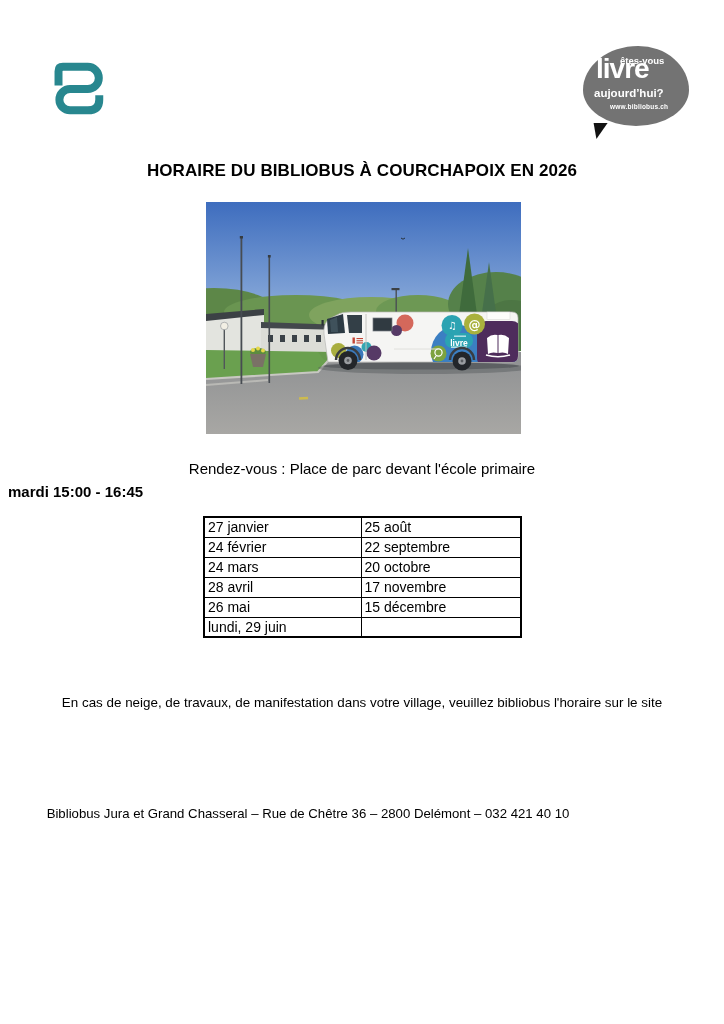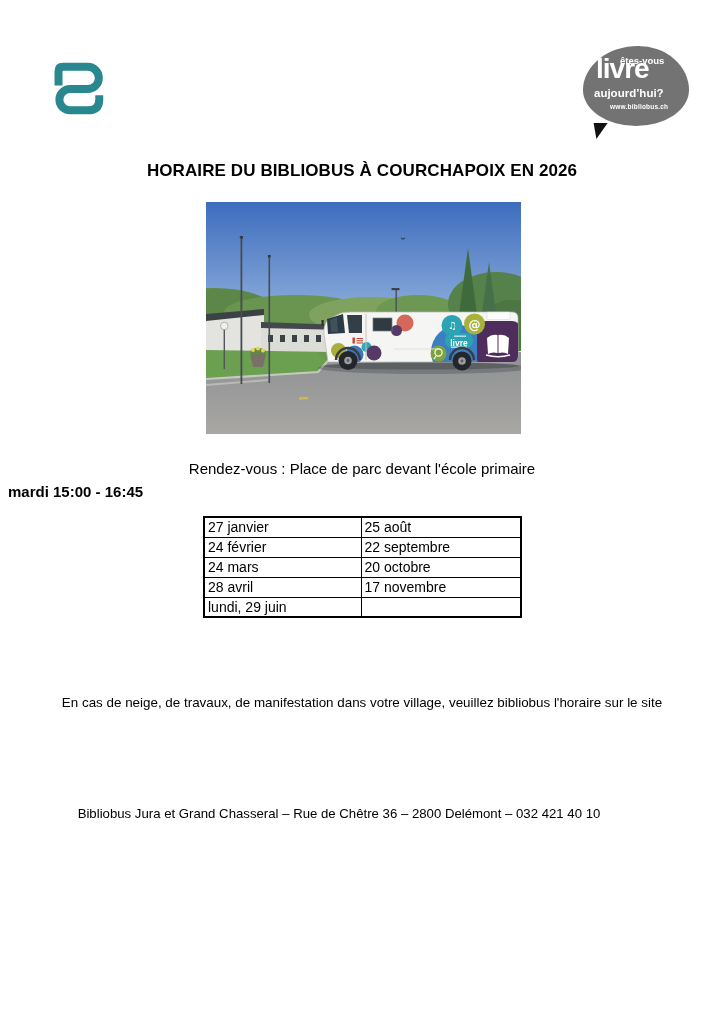--- a/index.html
+++ b/index.html
@@ -42,21 +42,21 @@
   table.sched { position:absolute; left:203px; top:516px; width:317px;
                 border-collapse:collapse; border:2px solid #000; table-layout:fixed; }
   table.sched td { border:1.5px solid #000; height:20px; font-size:14px;
                    padding:0 0 0 3px; vertical-align:middle; }
   table.sched td.c1 { width:157px;margin-left:36px; }
   table.sched td.c2 { width:160px; }
 
   
   .notice { position:absolute; top:695px; left:0; width:724px; text-align:center;
             font-size:13.4px; line-height:16.5px; }
-  .footer { position:absolute; top:806px; left:0; width:616px; text-align:center; font-size:13.2px;margin-left:31px; }
+  .footer { position:absolute; top:806px; left:0; width:616px; text-align:center; font-size:13.2px; }
 </style>
 </head>
 <body>
 
 <div class="page">
 
   <div class="logo-block">
     <svg class="logo-mark" viewBox="0 0 70 74">
       <path d="M 13 33 V 17 Q 13 12 18 12 H 46 A 12.5 12.5 0 0 1 46 37 H 26 A 12 12 0 0 0 26 61 H 46 Q 59 61 59 49 V 44" fill="none" stroke="#28878F" stroke-width="9" stroke-linecap="butt"></path>
     </svg>
@@ -210,20 +210,24 @@
       </tr>
       <tr>
         <td class="c1">24 mars</td>
         <td class="c2">20 octobre</td>
       </tr>
       <tr>
         <td class="c1">28 avril</td>
         <td class="c2">17 novembre</td>
       </tr>
       <tr>
+        <td class="c1">26 mai</td>
+        <td class="c2">15 décembre</td>
+      </tr>
+      <tr>
         <td class="c1">lundi, 29 juin</td>
         <td class="c2"></td>
       </tr>
     </tbody>
   </table>
 
   <div class="notice">
     <div>En cas de neige, de travaux, de manifestation dans votre village, veuillez bibliobus l'horaire sur le site</div>
   </div>
 

